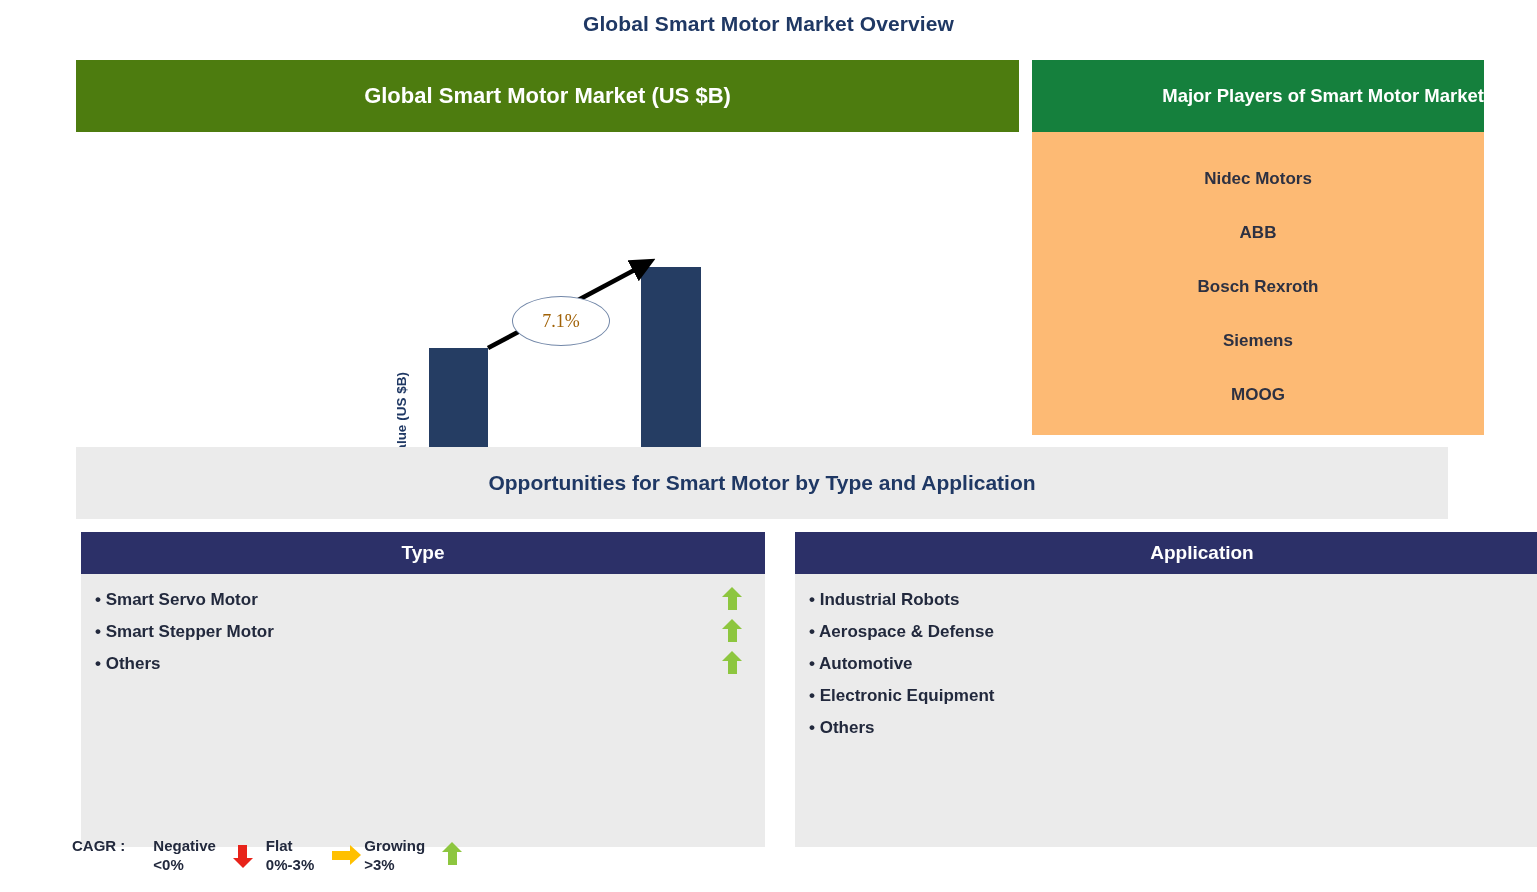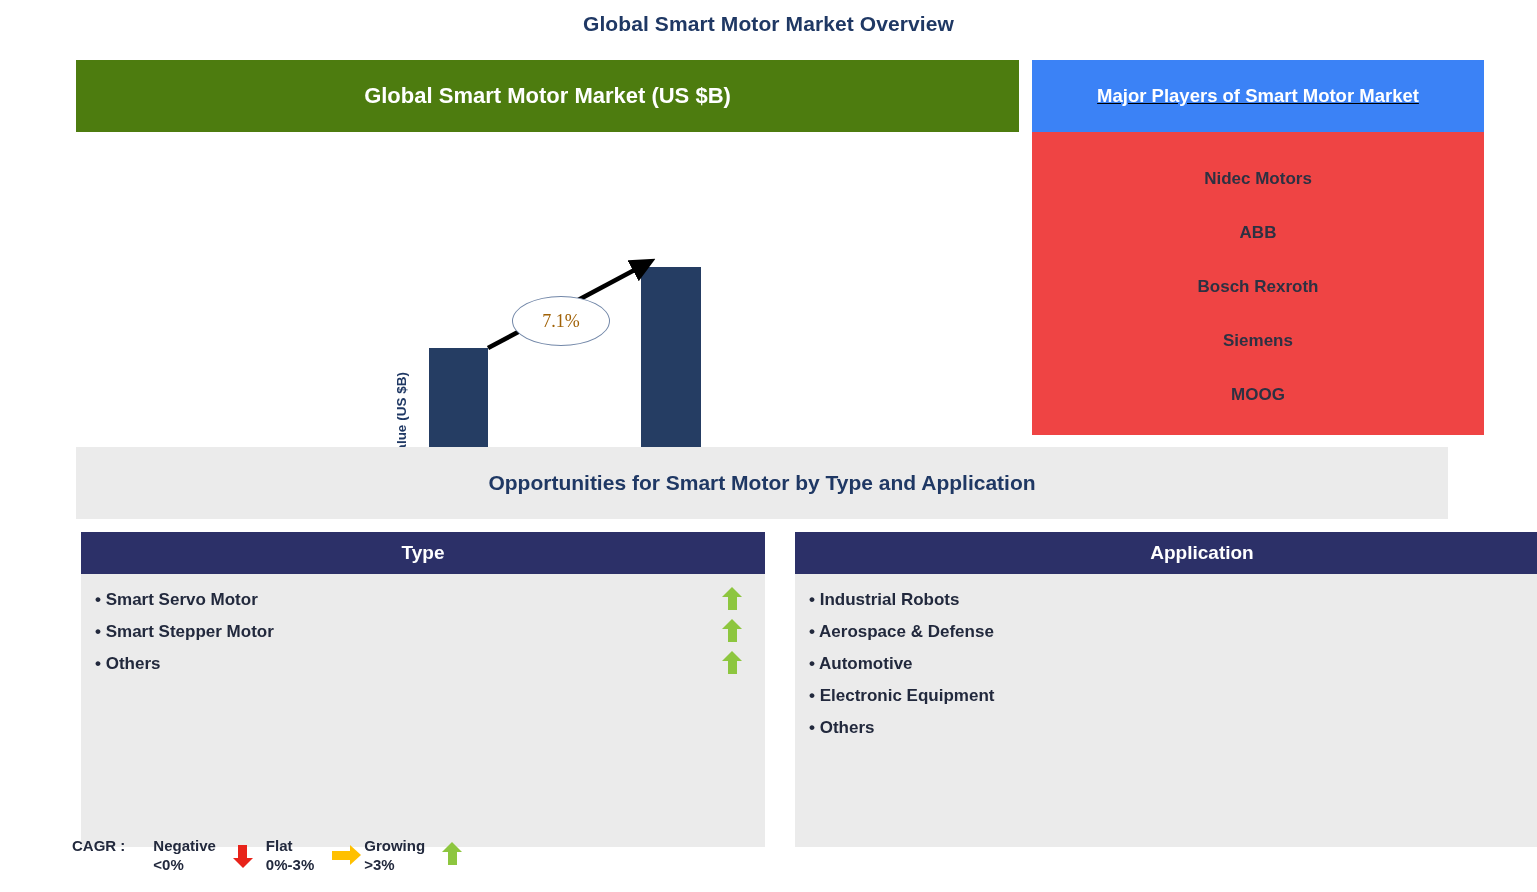--- a/index.html
+++ b/index.html
@@ -155,35 +155,34 @@
   #players-card {
     position: absolute;
     left: 1032px;
     top: 60px;
     width: 452px;
     height: 375px;
   }
   #players-card-header {
     width: 100%;
     height: 72px;
-    background: #3b82f6;
-    display: flex;
-    align-items: center;
-    justify-content: center;
-    text-decoration: underline;
+    background: #15803d;
+    display: flex;
+    align-items: center;
+    justify-content: flex-end;
   }
   #players-card-header .hdr-text {
     color: #ffffff;
     font-size: 18.5px;
     font-weight: bold;
   }
   #players-list {
     width: 100%;
     height: 303px;
-    background: #ef4444;
+    background: #fdba74;
     padding-top: 20px;
     box-sizing: border-box;
   }
   .player-item {
     text-align: center;
     font-size: 17px;
     font-weight: bold;
     color: #2d3142;
     line-height: 54px;
     height: 54px;

